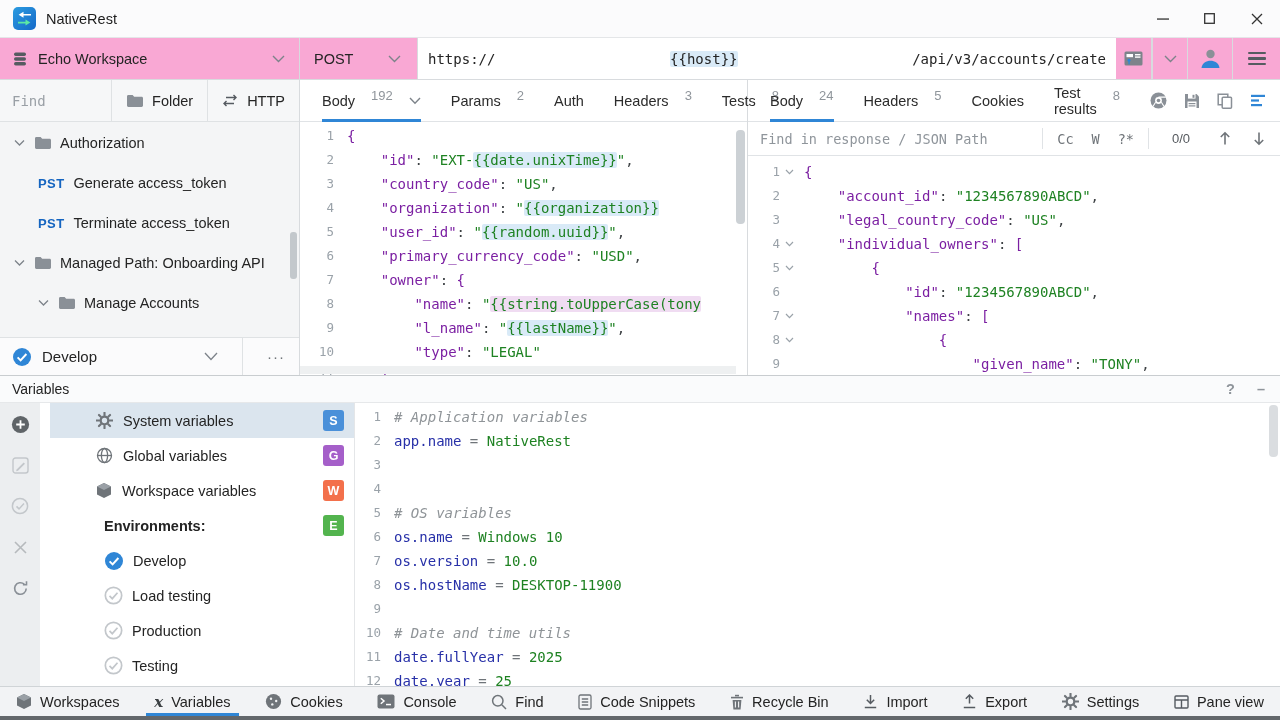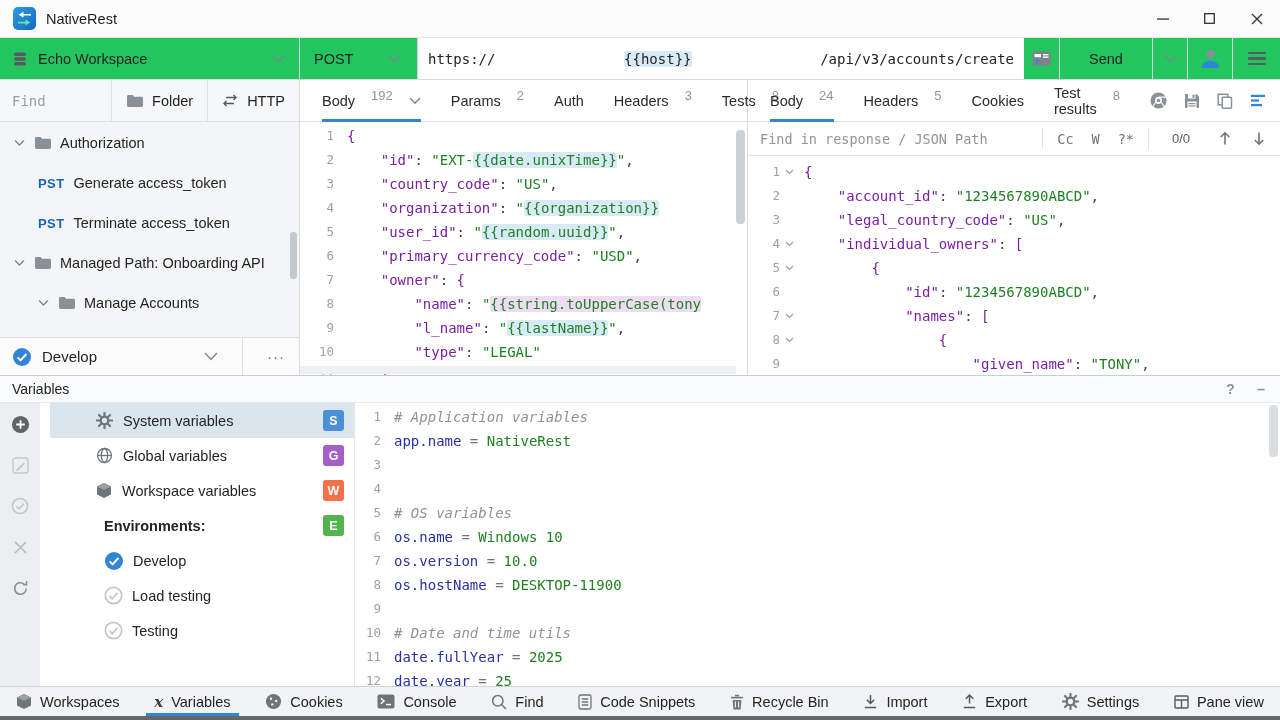--- a/index.html
+++ b/index.html
@@ -10,21 +10,21 @@
   
   .titlebar { height:38px; flex:0 0 38px; display:flex; align-items:center; padding-left:13px;
               background:#fbfbfc; border-bottom:1px solid #e4e6e8; }
   .logo { width:23px; height:23px; border-radius:5px; background:linear-gradient(135deg,#2b9be0,#1569c8);
           display:flex; align-items:center; justify-content:center; margin-right:10px; }
   .app-title { font-size:14.5px; color:#1d1d1d; }
   .win-controls { margin-left:auto; display:flex; height:100%; }
   .win-btn { width:47px; display:flex; align-items:center; justify-content:center; }
 
   
-  .toolbar { height:42px; flex:0 0 42px; display:flex; background:#22c55e; border-bottom:1px solid #d8dbde; }
+  .toolbar { height:42px; flex:0 0 42px; display:flex; background:#f9a8d4; border-bottom:1px solid #d8dbde; }
   .ws { width:300px; display:flex; align-items:center; gap:10px; padding:0 14px 0 12px; border-right:1px solid #d8dbde; }
   .ws-label { flex:1; font-size:14.5px; }
   .method { width:118px; display:flex; align-items:center; padding:0 16px 0 14px; border-right:1px solid #d8dbde; }
   .method-label { flex:1; font-size:14.5px; }
   .url { flex:1; background:#fff; display:flex; align-items:center; padding:0 10px;
          font-family:"DejaVu Sans Mono", monospace; font-size:14px; white-space:pre; overflow:hidden;justify-content:space-between; }
   .url .hl { background:#d9eaf7; border-radius:2px; }
   .env-quick { width:36px; display:flex; align-items:center; justify-content:center; border-right:1px solid #d8dbde; }
   .send { width:92px; display:flex; align-items:center; justify-content:center; font-size:14.5px; }
   .send-chev { width:36px; display:flex; align-items:center; justify-content:center; border-left:1px solid #d8dbde; border-right:1px solid #d8dbde; }
@@ -189,21 +189,20 @@
           <svg width="19" height="15" viewBox="0 0 19 15">
             <rect x="0.5" y="0.5" width="18" height="14" rx="1.5" fill="#7d838a"></rect>
             <rect x="2.5" y="3" width="6.5" height="3.2" fill="#fff"></rect>
             <rect x="11" y="3" width="5.5" height="1.4" fill="#fff"></rect>
             <rect x="11" y="5.4" width="5.5" height="1.4" fill="#fff"></rect>
             <circle cx="5" cy="9.3" r="1.5" fill="#2f86d6"></circle>
             <rect x="4.4" y="9.5" width="1.3" height="3.8" fill="#2f86d6"></rect>
           </svg>
         </span>
     </div>
-    <div class="send">Send</div>
     <div class="send-chev">
       <span class="ico">
           <svg width="13" height="8" viewBox="0 0 13 8">
             <polyline points="1,1 6.5,6.5 12,1" fill="none" stroke="#7d838a" stroke-width="1.4"></polyline>
           </svg>
         </span>
     </div>
     <div class="account">
       <span class="ico">
           <svg width="23" height="21" viewBox="0 0 23 21">
@@ -542,20 +541,29 @@
           </span>
           <span>Load testing</span>
         </div>
         <div class="vrow env">
           <span class="ico">
             <svg width="19" height="19" viewBox="0 0 20 20">
               <circle cx="10" cy="10" r="8.6" fill="none" stroke="#c3c7cb" stroke-width="1.8"></circle>
               <path d="M5.8 10.4l2.9 2.9 5.5-6.2" stroke="#c3c7cb" stroke-width="1.8" fill="none"></path>
             </svg>
           </span>
+          <span>Production</span>
+        </div>
+        <div class="vrow env">
+          <span class="ico">
+            <svg width="19" height="19" viewBox="0 0 20 20">
+              <circle cx="10" cy="10" r="8.6" fill="none" stroke="#c3c7cb" stroke-width="1.8"></circle>
+              <path d="M5.8 10.4l2.9 2.9 5.5-6.2" stroke="#c3c7cb" stroke-width="1.8" fill="none"></path>
+            </svg>
+          </span>
           <span>Testing</span>
         </div>
       </div>
     <div class="veditor-wrap">
       <div class="editor ed-vars" id="vars-editor">
           <div class="ed-line"><span class="gut">1</span><span class="code"><span class="sg-c"># Application variables</span></span></div>
           <div class="ed-line"><span class="gut">2</span><span class="code"><span class="sg-n">app.name</span><span class="sg-eq"> = </span><span class="sg-g">NativeRest</span></span></div>
           <div class="ed-line"><span class="gut">3</span></div>
           <div class="ed-line"><span class="gut">4</span><span class="code"></span></div>
           <div class="ed-line"><span class="gut">5</span><span class="code"><span class="sg-c"># OS variables</span></span></div>

